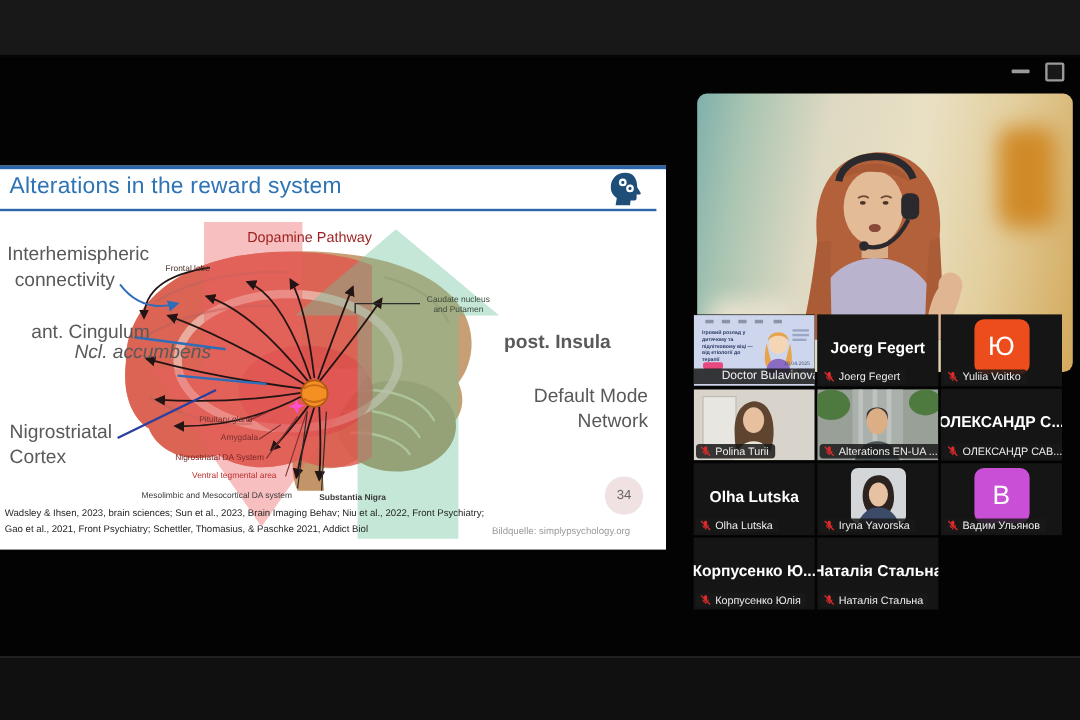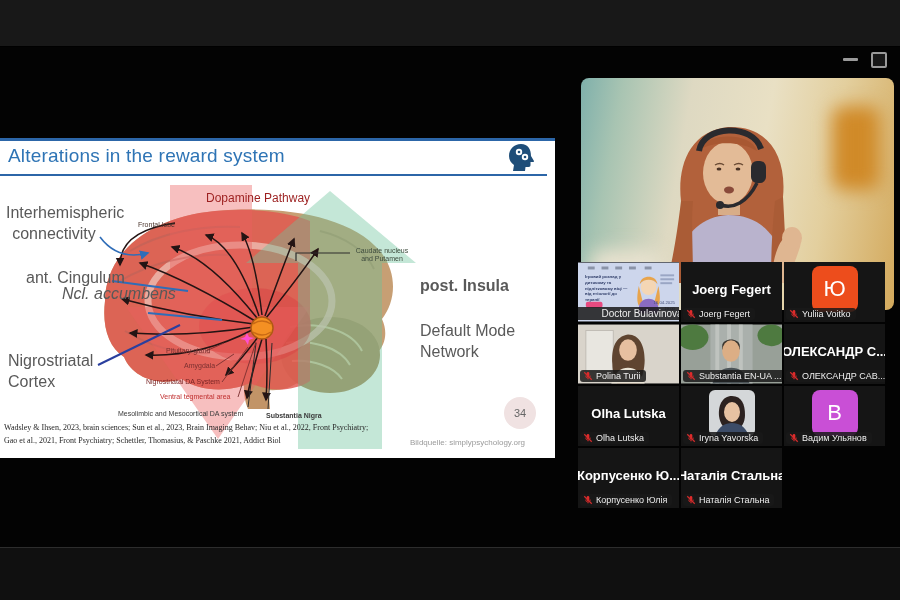--- a/index.html
+++ b/index.html
@@ -16,31 +16,31 @@
   #slide-titlebar{left:0;top:0;width:547px;height:33px;border-bottom:2px solid #2c66a8;}
   #slide-title{left:8px;top:4px;font-size:19px;color:#2e74b5;letter-spacing:.2px;white-space:nowrap;}
   #head-icon{right:6px;top:2px;width:34px;height:29px;}
   .slide-label{color:#595959;font-size:16px;line-height:1.3;}
   .tiny-label{font-size:7px;line-height:1.15;white-space:nowrap;}
   #lbl-inter{left:6px;top:62px;width:96px;text-align:center;}
   #lbl-antcing{left:26px;top:127px;}
   #lbl-nclacc{left:62px;top:143px;font-style:italic;}
   #lbl-ofc{left:8px;top:210px;width:82px;}
   #lbl-insula{left:420px;top:135px;font-weight:bold;}
-  #lbl-dmn{left:420px;top:180px;width:120px;}
+  #lbl-dmn{left:420px;top:180px;width:120px;text-align:right;}
   #dopamine-heading{left:206px;top:50px;font-size:12px;font-weight:normal;color:#9c1f1f;}
   #lbl-frontal{left:138px;top:80px;color:#4a342c;}
   #lbl-caudate{left:350px;top:106px;width:64px;white-space:normal;text-align:center;color:#3c4a3c;}
   #lbl-pituitary{left:166px;top:206px;color:#7a3030;}
   #lbl-amygdala{left:184px;top:221px;color:#7a3030;}
   #lbl-nigro{left:146px;top:237px;color:#7a2525;}
   #lbl-vta{left:160px;top:252px;color:#c03030;}
   #lbl-meso{left:118px;top:269px;color:#3a3a3a;}
   #lbl-sn{left:266px;top:271px;color:#3a3a3a;font-weight:bold;}
-  #citations{left:4px;top:281px;width:430px;font-size:8px;color:#262626;line-height:1.6;font-family:Liberation Serif, serif;}
+  #citations{left:4px;top:281px;width:430px;font-size:8px;color:#262626;line-height:1.6;}
   #image-credit{left:410px;top:297px;font-size:8px;color:#9a9a9a;}
   #page-circle{left:504px;top:256px;width:32px;height:32px;border-radius:50%;background:#f0e2e2;
     color:#666;font-size:11px;display:flex;align-items:center;justify-content:center;}
 
   
   #win-min{left:843px;top:58px;width:15px;height:3px;background:#9a9a9a;border-radius:1px;}
   #win-restore{left:871px;top:52px;width:12px;height:12px;border:2px solid #9a9a9a;border-radius:2px;background:#181818;}
   #win-restore::before{content:"";position:absolute;left:2px;top:-5px;width:11px;height:11px;
     border:2px solid #9a9a9a;border-radius:2px;z-index:-1;}
 
@@ -286,21 +286,21 @@
         <ellipse cx="51" cy="27" rx="9" ry="11" fill="#dcae85"></ellipse>
         <path d="M32,60 C36,48 43,44 51,44 C59,44 66,48 70,60 Z" fill="#4c5458"></path>
       </svg>
       <div class="name-pill">
         <svg width="10" height="10" viewBox="0 0 12 12">
             <path d="M6 1.2c.9 0 1.6.7 1.6 1.6v3a1.6 1.6 0 0 1-3.2 0v-3C4.4 1.9 5.1 1.2 6 1.2z" fill="#e02b2b"></path>
             <path d="M3.2 5.6a2.8 2.8 0 0 0 5.6 0" fill="none" stroke="#e02b2b"></path>
             <path d="M6 8.4v1.6" stroke="#e02b2b"></path>
             <path d="M1.5 1.5l9 9" stroke="#d02b2b" stroke-width="1.4"></path>
           </svg>
-        <span>Substantia EN-UA ...</span>
+        <span>Alterations EN-UA ...</span>
       </div>
     </div>
 
     <div class="tile">
       <div class="tile-text">ОЛЕКСАНДР С...</div>
       <div class="name-pill">
         <svg width="10" height="10" viewBox="0 0 12 12">
             <path d="M6 1.2c.9 0 1.6.7 1.6 1.6v3a1.6 1.6 0 0 1-3.2 0v-3C4.4 1.9 5.1 1.2 6 1.2z" fill="#e02b2b"></path>
             <path d="M3.2 5.6a2.8 2.8 0 0 0 5.6 0" fill="none" stroke="#e02b2b"></path>
             <path d="M6 8.4v1.6" stroke="#e02b2b"></path>

